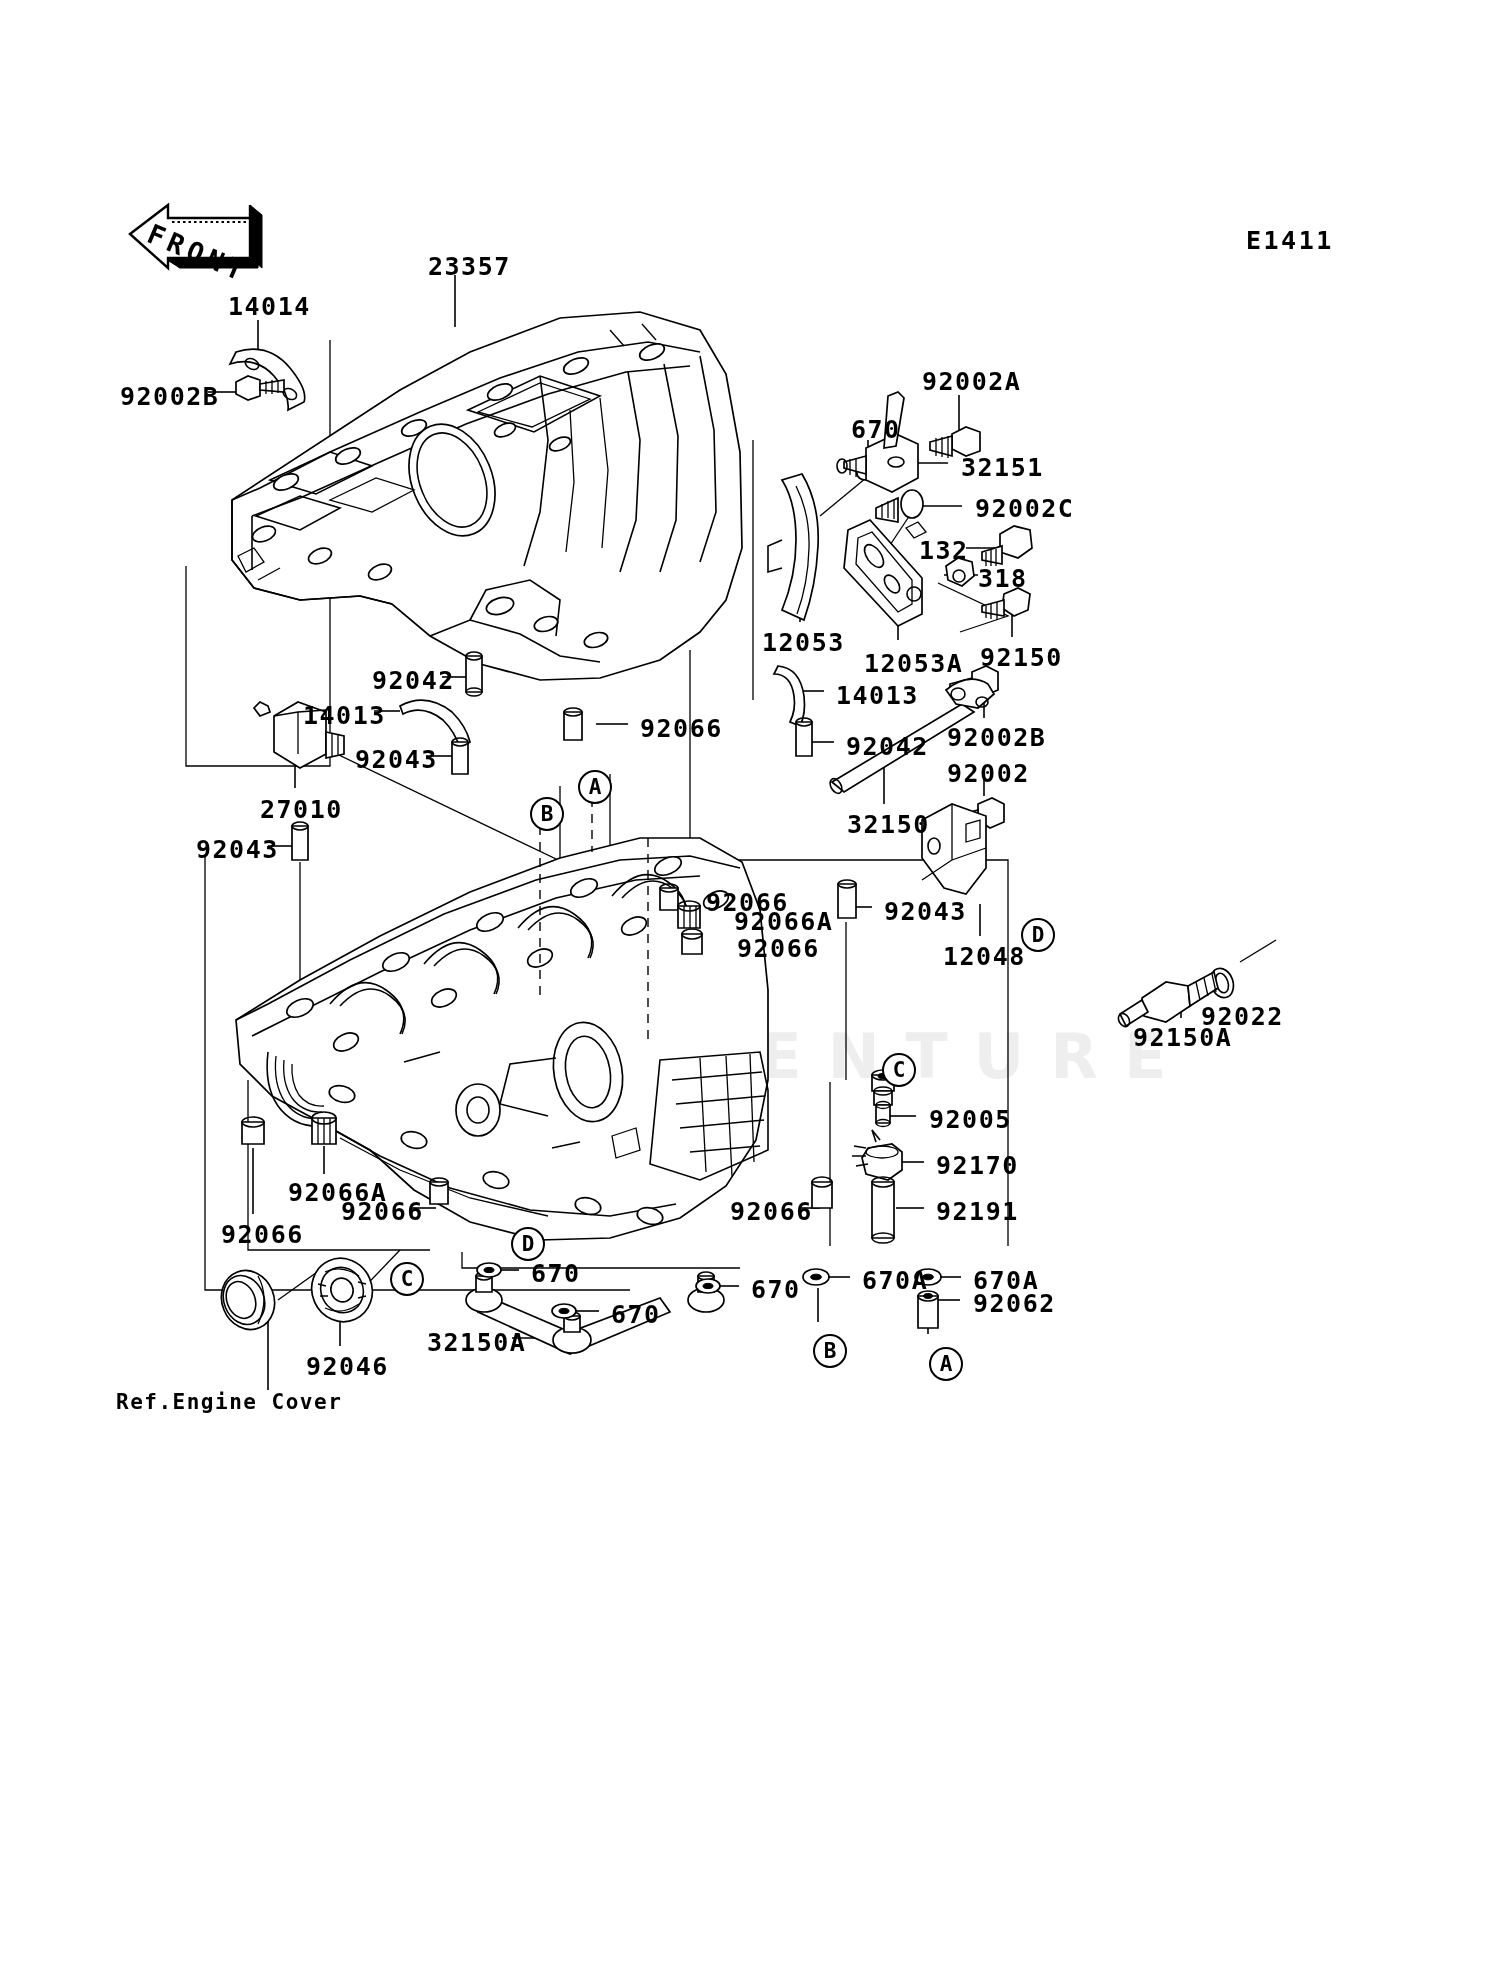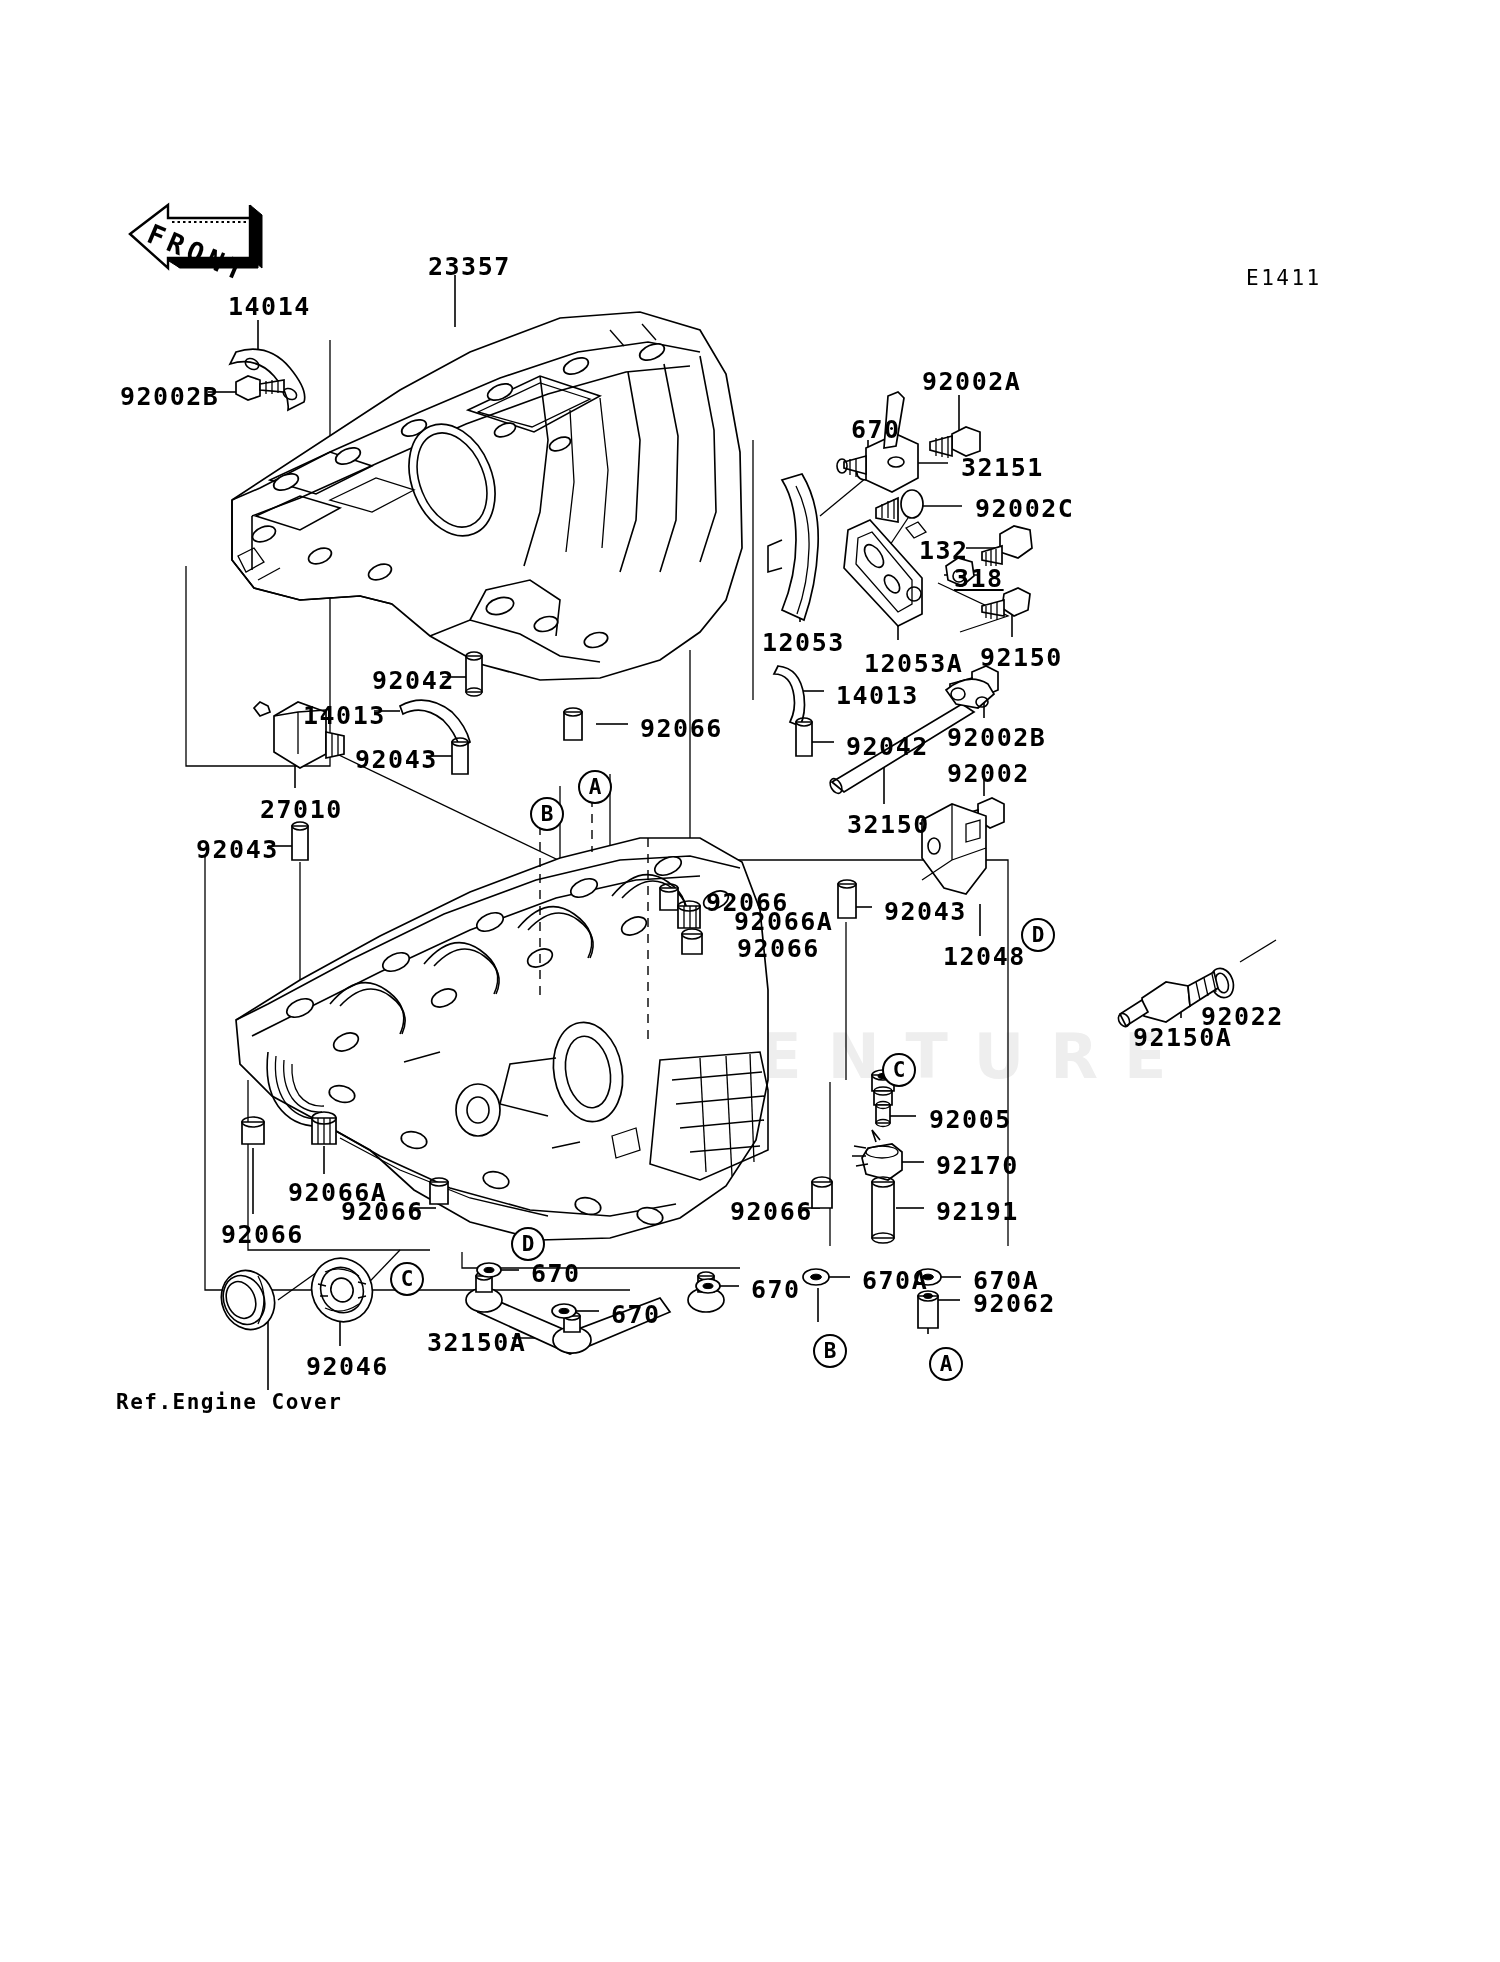--- a/index.html
+++ b/index.html
@@ -22,25 +22,24 @@
     font-weight:700;
     font-size:25px;
     letter-spacing:1.5px;
     color:#000;
     white-space:nowrap;
     line-height:1;
   }
   .figcode{
     position:absolute;
     font-family:"DejaVu Sans Mono","Liberation Mono",monospace;
-    font-weight:400;
-    font-size:21px;
+    font-weight:700;
+    font-size:25px;
     letter-spacing:2.5px;
     white-space:nowrap;
-    margin-top:40px;
   }
   .refnote{
     position:absolute;
     font-family:"DejaVu Sans Mono","Liberation Mono",monospace;
     font-weight:700;
     font-size:21px;
     letter-spacing:1.5px;
     white-space:nowrap;
   }
   .footer{
@@ -637,21 +636,21 @@
 
   <div id="callouts">
       <div class="lbl" style="left: 428px; top: 254px;">23357</div>
       <div class="lbl" style="left: 228px; top: 294px;">14014</div>
       <div class="lbl" style="left: 120px; top: 384px;">92002B</div>
       <div class="lbl" style="left: 922px; top: 369px;">92002A</div>
       <div class="lbl" style="left: 851px; top: 417px;">670</div>
       <div class="lbl" style="left: 961px; top: 455px;">32151</div>
       <div class="lbl" style="left: 975px; top: 496px;">92002C</div>
       <div class="lbl" style="left: 919px; top: 538px;">132</div>
-      <div class="lbl" style="left: 954px; top: 566px; text-decoration: underline;">318</div>
+      <div class="lbl" style="left: 978px; top: 566px;">318</div>
       <div class="lbl" style="left: 762px; top: 630px;">12053</div>
       <div class="lbl" style="left: 864px; top: 651px;">12053A</div>
       <div class="lbl" style="left: 980px; top: 645px;">92150</div>
       <div class="lbl" style="left: 372px; top: 668px;">92042</div>
       <div class="lbl" style="left: 836px; top: 683px;">14013</div>
       <div class="lbl" style="left: 303px; top: 703px;">14013</div>
       <div class="lbl" style="left: 640px; top: 716px;">92066</div>
       <div class="lbl" style="left: 947px; top: 725px;">92002B</div>
       <div class="lbl" style="left: 846px; top: 734px;">92042</div>
       <div class="lbl" style="left: 355px; top: 747px;">92043</div>

